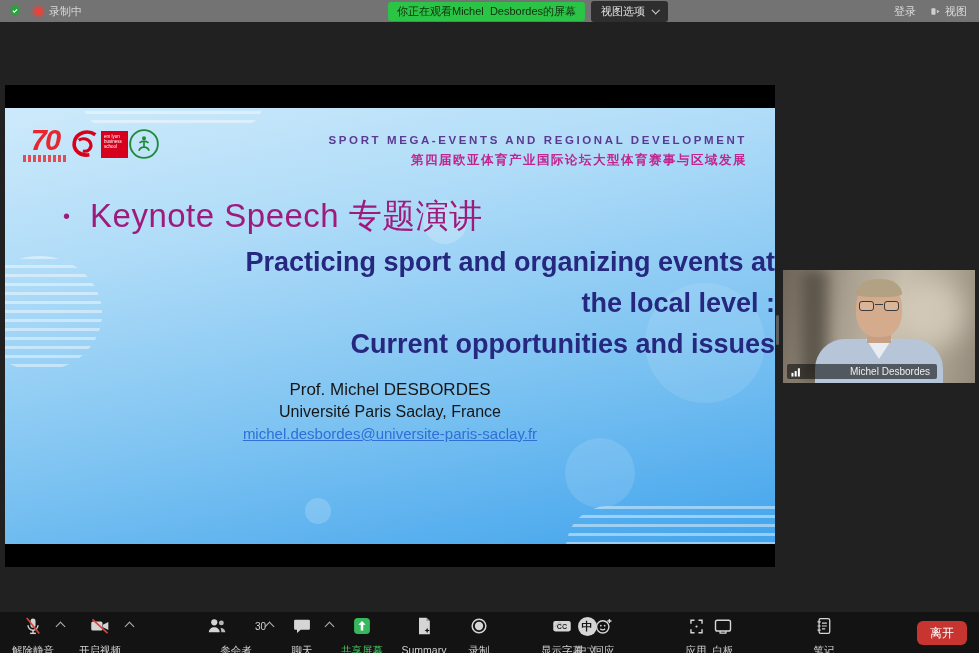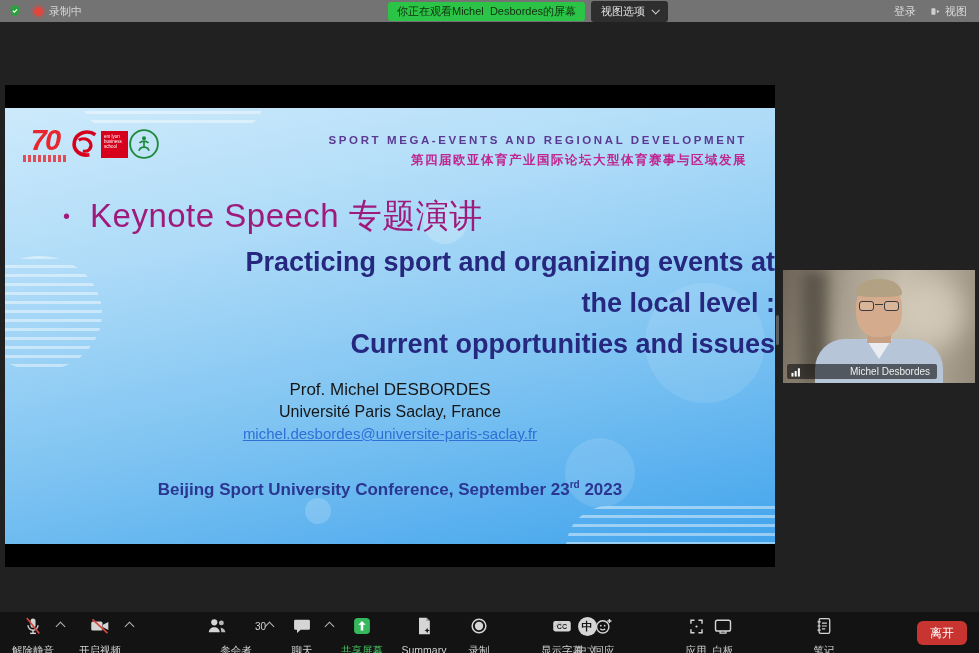--- a/index.html
+++ b/index.html
@@ -184,23 +184,20 @@
       <div>the local level :</div>
       <div>Current opportunities and issues</div>
     </div>
 
     <div class="speaker">
       <div class="spk-name">Prof. Michel DESBORDES</div>
       <div class="spk-aff">Université Paris Saclay, France</div>
       <div class="spk-mail">michel.desbordes@universite-paris-saclay.fr</div>
     </div>
 
-    <div class="conf">
-      <span>Beijing Sport University Conference, September 23</span><sup>rd</sup><span> 2023</span>
-    </div>
   </div>
 </div>
 
 <div class="resize-handle"></div>
 
 <div class="video-thumb">
   <div class="vt-bg"></div>
   <div class="vt-shelf"></div>
   <div class="vt-light"></div>
   <div class="p-shoulders"></div>

